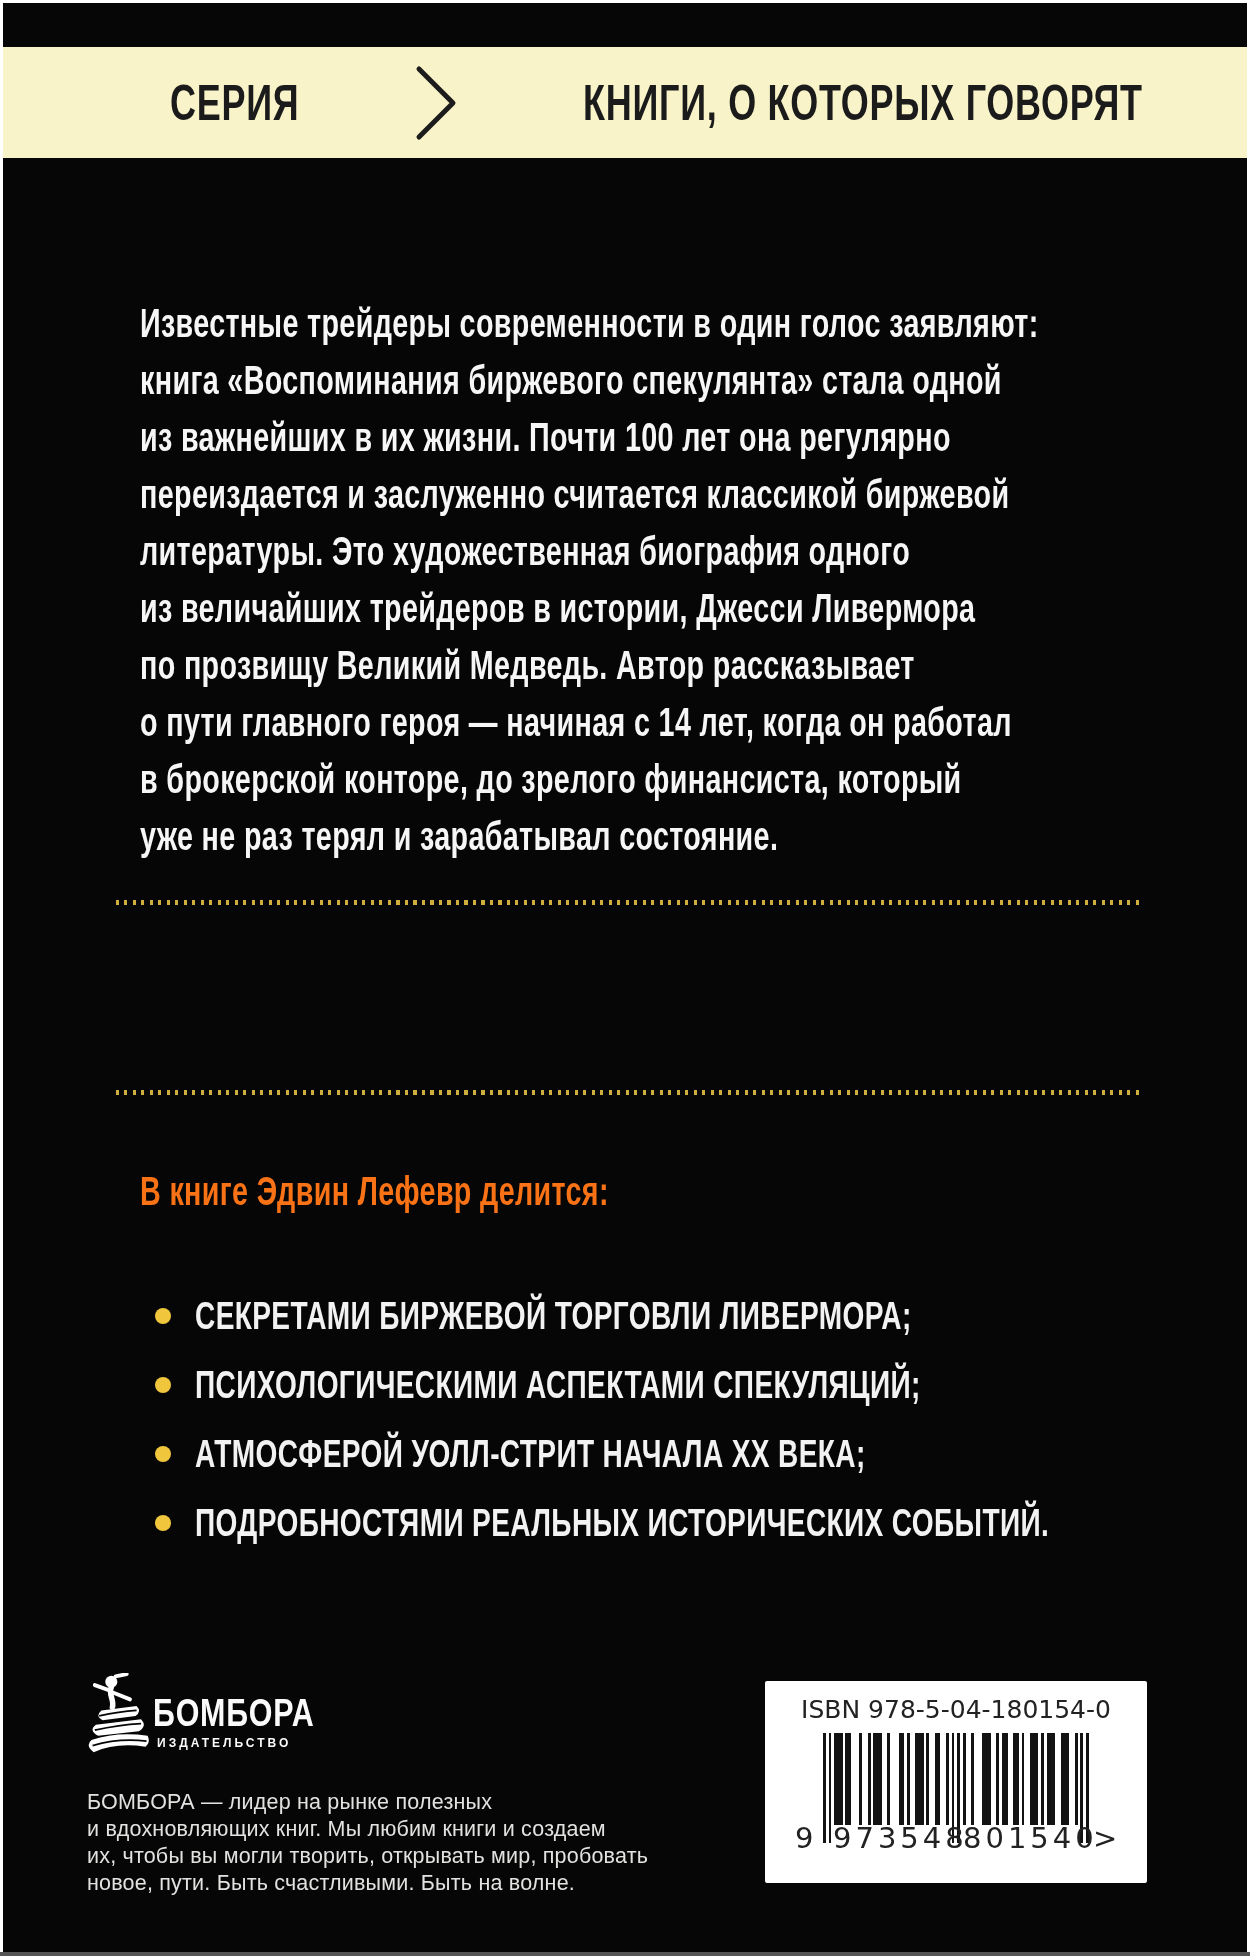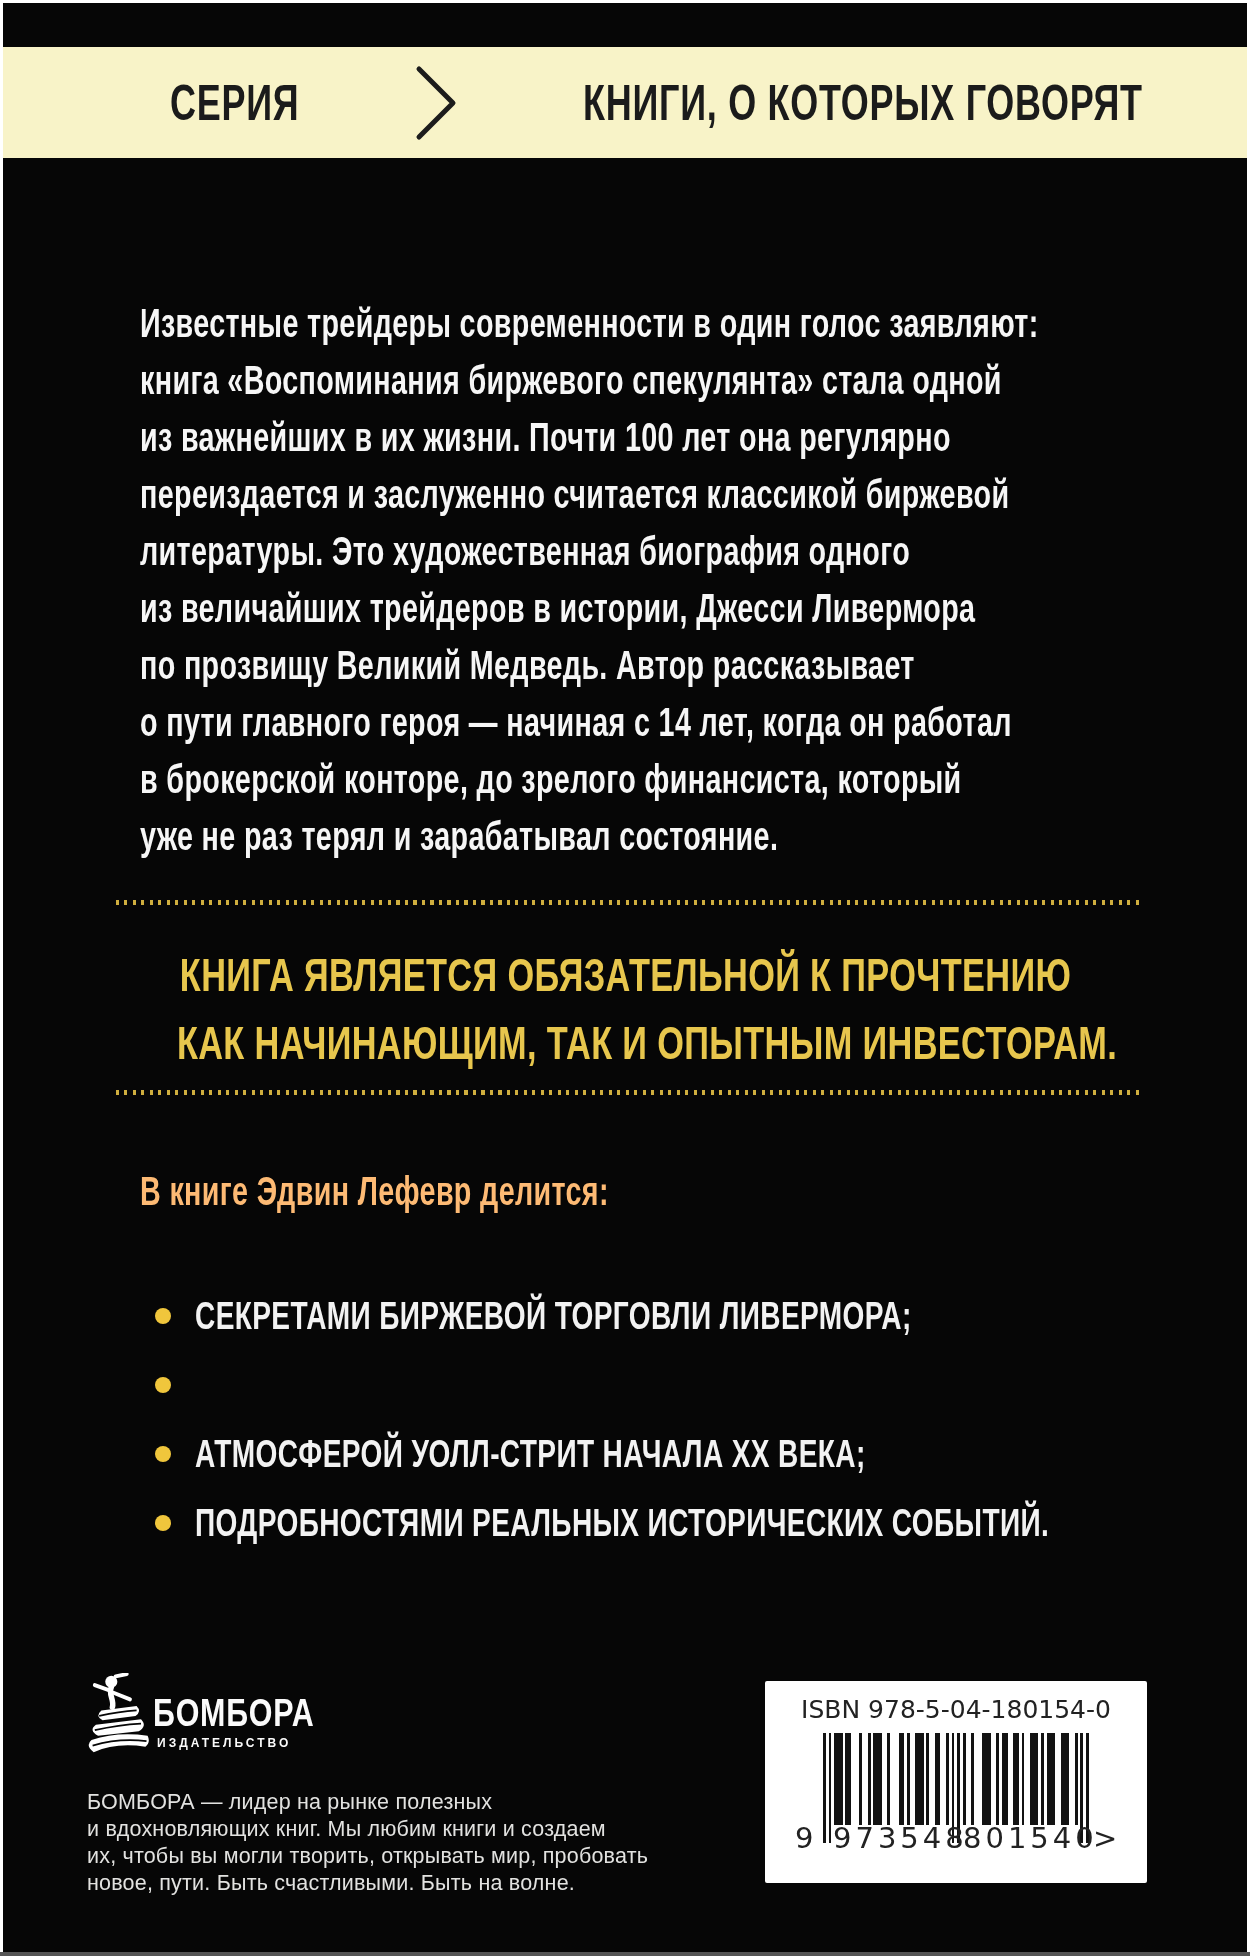--- a/index.html
+++ b/index.html
@@ -31,21 +31,21 @@
   .dotted.d2{top:1087px;}
 
   
   .highlight{position:absolute;left:0;right:0;top:938px;text-align:center;}
   .highlight .line{height:68px;line-height:68px;white-space:nowrap;color:var(--gold,#e7c64d);
         font-weight:bold;font-size:47px;}
   .highlight .line span{display:inline-block;transform:scaleX(0.73);transform-origin:50% 50%;letter-spacing:0.5px;}
 
   
   .features-intro{position:absolute;left:137px;top:1160px;height:57px;line-height:57px;
-        color:#fdba74;font-weight:bold;font-size:41px;white-space:nowrap;}
+        color:#f97316;font-weight:bold;font-size:41px;white-space:nowrap;}
   .features-intro span{display:inline-block;transform:scaleX(0.70);transform-origin:0 50%;letter-spacing:0.5px;}
   .features{position:absolute;left:0;top:1284px;width:1250px;}
   .feature-item{position:relative;height:57px;margin-bottom:12px;}
   .feature-item .dot{position:absolute;left:152px;top:21px;width:16px;height:16px;border-radius:50%;
         background:var(--bullet-gold,#f0c63c);}
   .feature-item .txt{position:absolute;left:192px;top:0;height:57px;line-height:57px;color:#f2f2f2;
         font-weight:bold;font-size:39px;white-space:nowrap;}
   .feature-item .txt span{display:inline-block;transform:scaleX(0.72);transform-origin:0 50%;letter-spacing:0.5px;}
 
   
@@ -101,38 +101,35 @@
         <div class="line"><span>литературы. Это художественная биография одного</span></div>
         <div class="line"><span>из величайших трейдеров в истории, Джесси Ливермора</span></div>
         <div class="line"><span>по прозвищу Великий Медведь. Автор рассказывает</span></div>
         <div class="line"><span>о пути главного героя — начиная с 14 лет, когда он работал</span></div>
         <div class="line"><span>в брокерской конторе, до зрелого финансиста, который</span></div>
         <div class="line"><span>уже не раз терял и зарабатывал состояние.</span></div>
       </div>
 
     <div class="dotted d1"></div>
 
-    <div class="highlight">
-        <div class="line"><span>КНИГА ЯВЛЯЕТСЯ ОБЯЗАТЕЛЬНОЙ К ПРОЧТЕНИЮ</span></div>
-        <div class="line"><span>КАК НАЧИНАЮЩИМ, ТАК И ОПЫТНЫМ ИНВЕСТОРАМ.</span></div>
-      </div>
 
     <div class="dotted d2"></div>
 
     <div class="features-intro">
       <span>В книге Эдвин Лефевр делится:</span>
     </div>
 
     <div class="features">
         <div class="feature-item">
         <div class="dot"></div>
         <div class="txt"><span>СЕКРЕТАМИ БИРЖЕВОЙ ТОРГОВЛИ ЛИВЕРМОРА;</span></div>
       </div>
         <div class="feature-item">
         <div class="dot"></div>
+        <div class="txt"><span>ПСИХОЛОГИЧЕСКИМИ АСПЕКТАМИ СПЕКУЛЯЦИЙ;</span></div>
       </div>
         <div class="feature-item">
         <div class="dot"></div>
         <div class="txt"><span>АТМОСФЕРОЙ УОЛЛ-СТРИТ НАЧАЛА ХХ ВЕКА;</span></div>
       </div>
         <div class="feature-item">
         <div class="dot"></div>
         <div class="txt"><span>ПОДРОБНОСТЯМИ РЕАЛЬНЫХ ИСТОРИЧЕСКИХ СОБЫТИЙ.</span></div>
       </div>
       </div>

